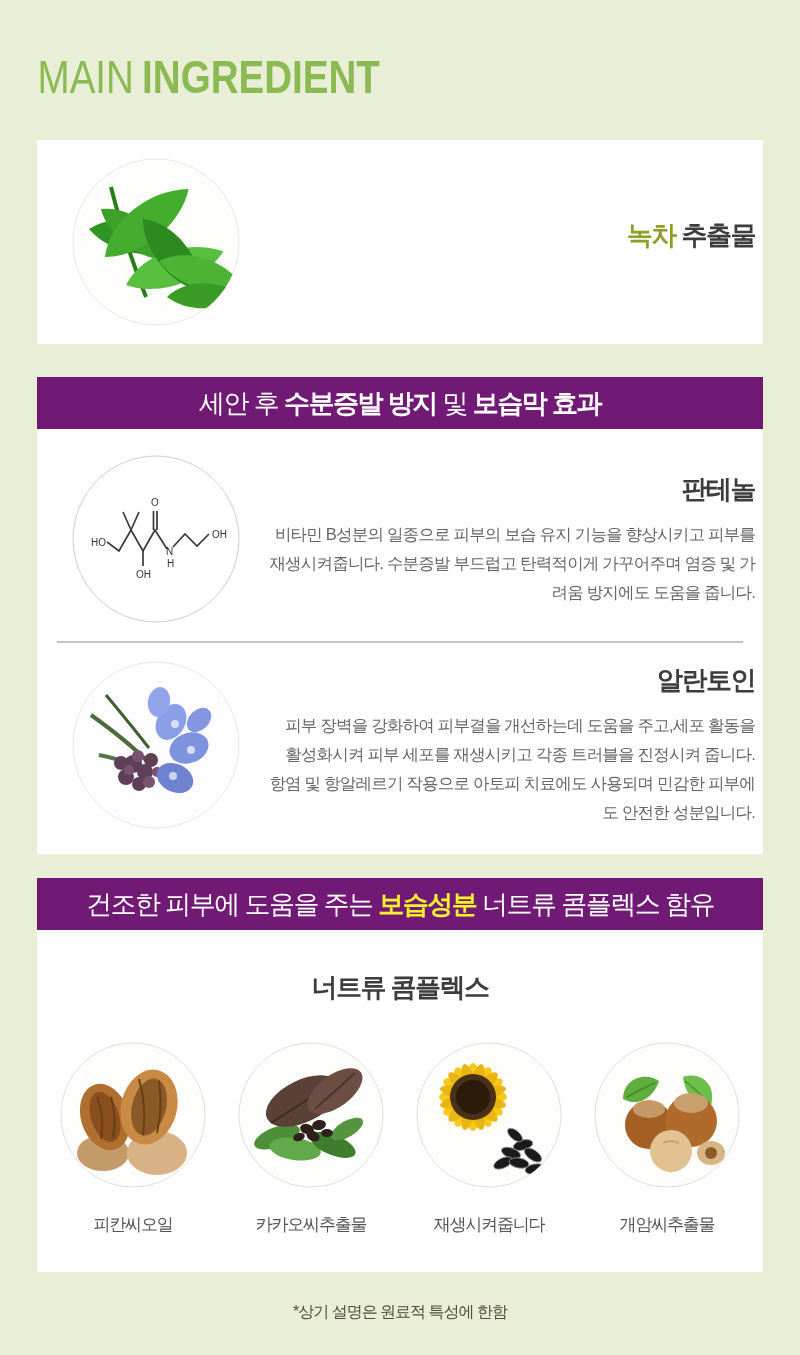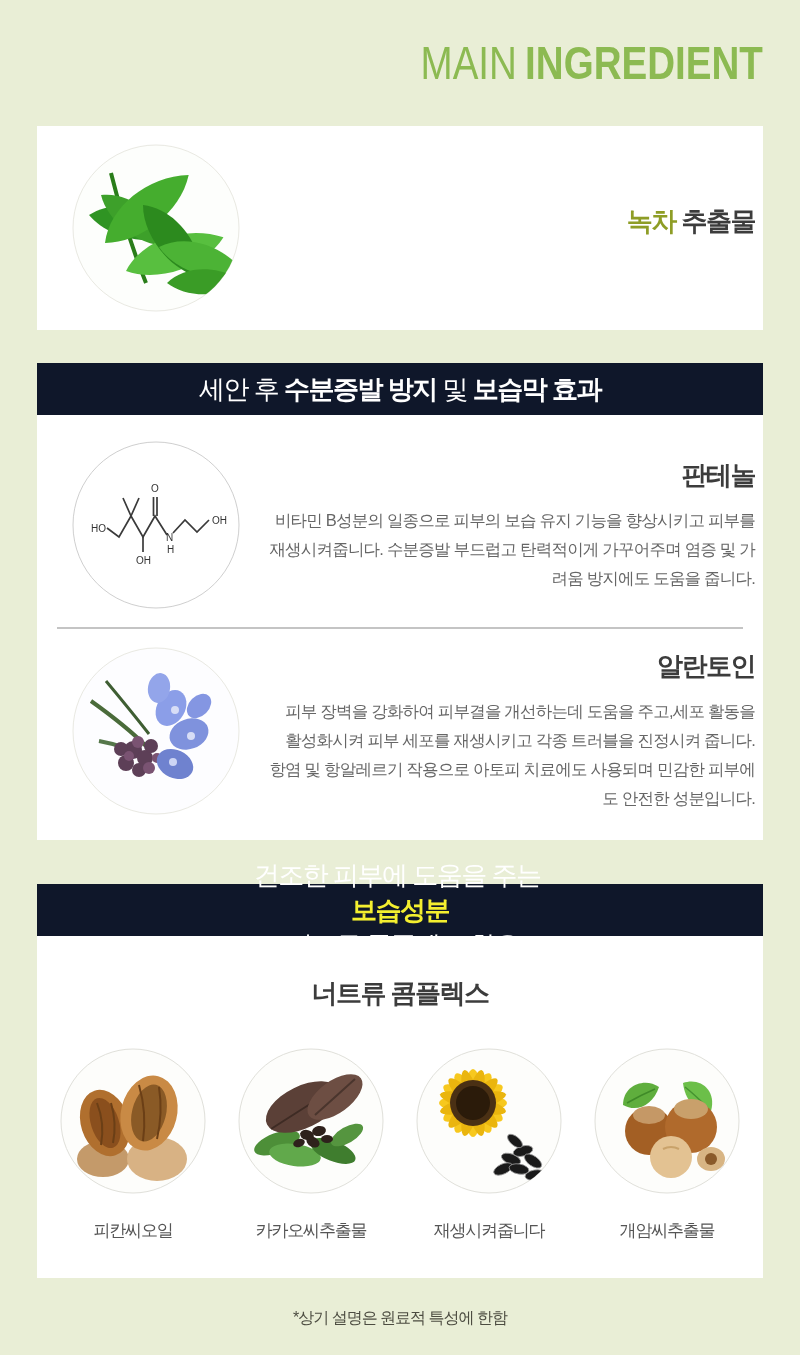--- a/index.html
+++ b/index.html
@@ -2,21 +2,21 @@
 <html><head>
 <meta charset="utf-8">
 <style>
   html,body { margin:0; padding:0; }
   body {
     width:800px; height:1355px; overflow:hidden;
     background:#e9eed6;
     font-family:"Liberation Sans","DejaVu Sans",sans-serif;
     -webkit-font-smoothing:antialiased;
   }
-  .title-wrap { padding-top:38px; text-align:right; }
+  .title-wrap { padding-top:52px; text-align:left; }
   .page-title {
     display:inline-block;
     transform:scaleX(0.82);
     font-size:47px; line-height:50px;
     color:#8cba52; letter-spacing:0px; white-space:nowrap;
   }
   .page-title .light { font-weight:400; margin-right:10px; }
   .page-title .bold  { font-weight:700; }
 
   .card {
@@ -37,21 +37,21 @@
     color:#3c3c3c; letter-spacing:-1.5px;
   }
   .ing-heading .hl { color:#8e9d26; }
   .ing-desc {
     margin:0; font-size:16.5px; line-height:29px;
     color:#666666; letter-spacing:-0.8px;
   }
 
   .banner {
     margin:33px 37px 0; height:52px;
-    background:#0f172a;
+    background:#701a75;
     display:flex; align-items:center; justify-content:center;
     font-size:26px; color:#ffffff; letter-spacing:-1.5px;
     white-space:pre;
   }
   .banner b { font-weight:700; }
   .banner .yellow { color:#f4ef2f; font-weight:700; }
   .banner + .card { margin-top:0; }
 
   .card-2 { padding:13px 0 12px; }
   .ing-section {
@@ -195,21 +195,21 @@
         </g>
       </svg>
     </div>
     <div class="text-col">
       <p class="ing-heading">알란토인</p>
       <p class="ing-desc">피부 장벽을 강화하여 피부결을 개선하는데 도움을 주고,세포 활동을 활성화시켜 피부 세포를 재생시키고 각종 트러블을 진정시켜 줍니다. 항염 및 항알레르기 작용으로 아토피 치료에도 사용되며 민감한 피부에도 안전한 성분입니다.</p>
     </div>
   </div>
 </div>
 
-<div class="banner" style="margin-top:44px;flex-direction:column;">
+<div class="banner" style="margin-top:24px;">
   <span>건조한 피부에 도움을 주는 </span><span class="yellow">보습성분</span><span> 너트류 콤플렉스 함유</span>
 </div>
 
 <div class="card card-3">
   <p class="nut-heading">너트류 콤플렉스</p>
 
   <div class="nut-row">
 
     <div class="nut-item">
       <div class="nut-circle">

